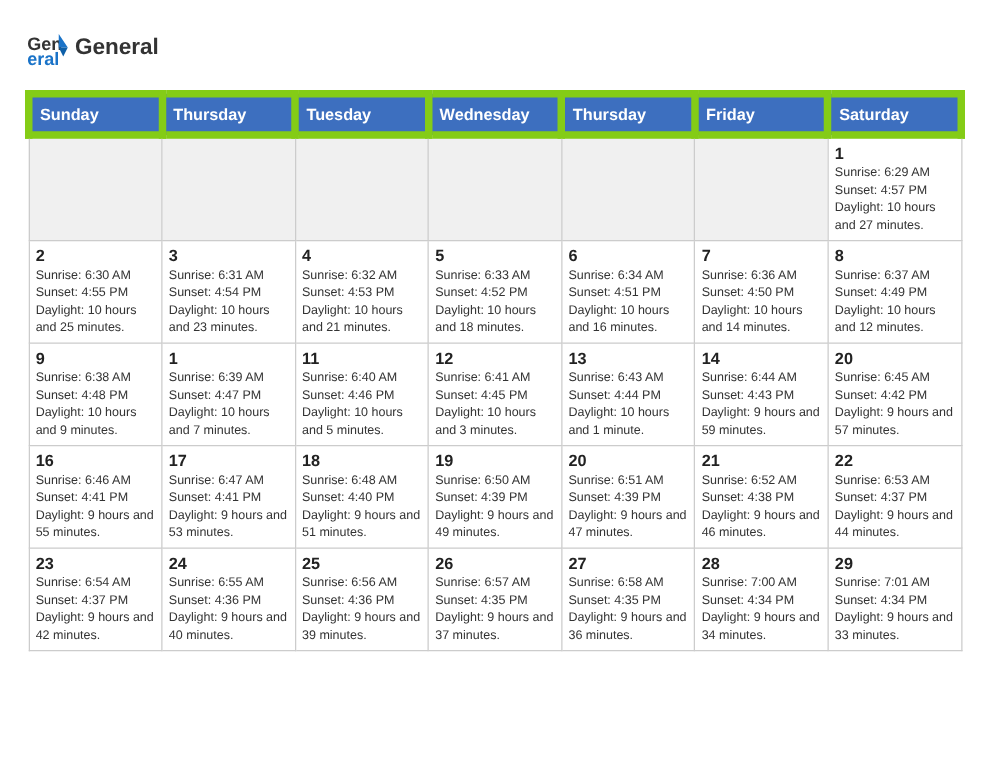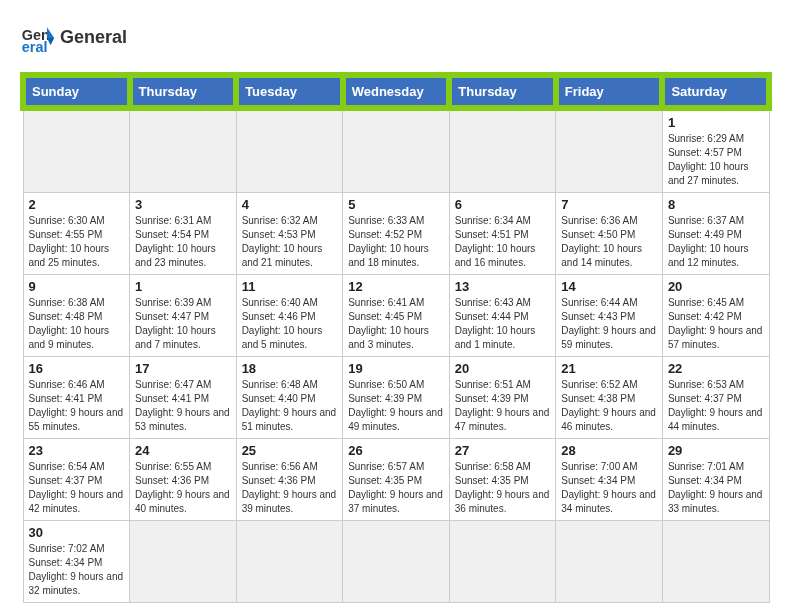--- a/index.html
+++ b/index.html
@@ -305,28 +305,14 @@
 Sunset: 4:34 PM
 Daylight: 9 hours and 34 minutes.</div>
         </td>
         <td>
           <span class="day-number">29</span>
           <div class="day-info">Sunrise: 7:01 AM
 Sunset: 4:34 PM
 Daylight: 9 hours and 33 minutes.</div>
         </td>
       </tr>
-      <tr>
-        <td class="last-row">
-          <span class="day-number">30</span>
-          <div class="day-info">Sunrise: 7:02 AM
-Sunset: 4:34 PM
-Daylight: 9 hours and 32 minutes.</div>
-        </td>
-        <td class="empty last-row"></td>
-        <td class="empty last-row"></td>
-        <td class="empty last-row"></td>
-        <td class="empty last-row"></td>
-        <td class="empty last-row"></td>
-        <td class="empty last-row"></td>
-      </tr>
     </tbody>
 </table>
 
 </body></html>

